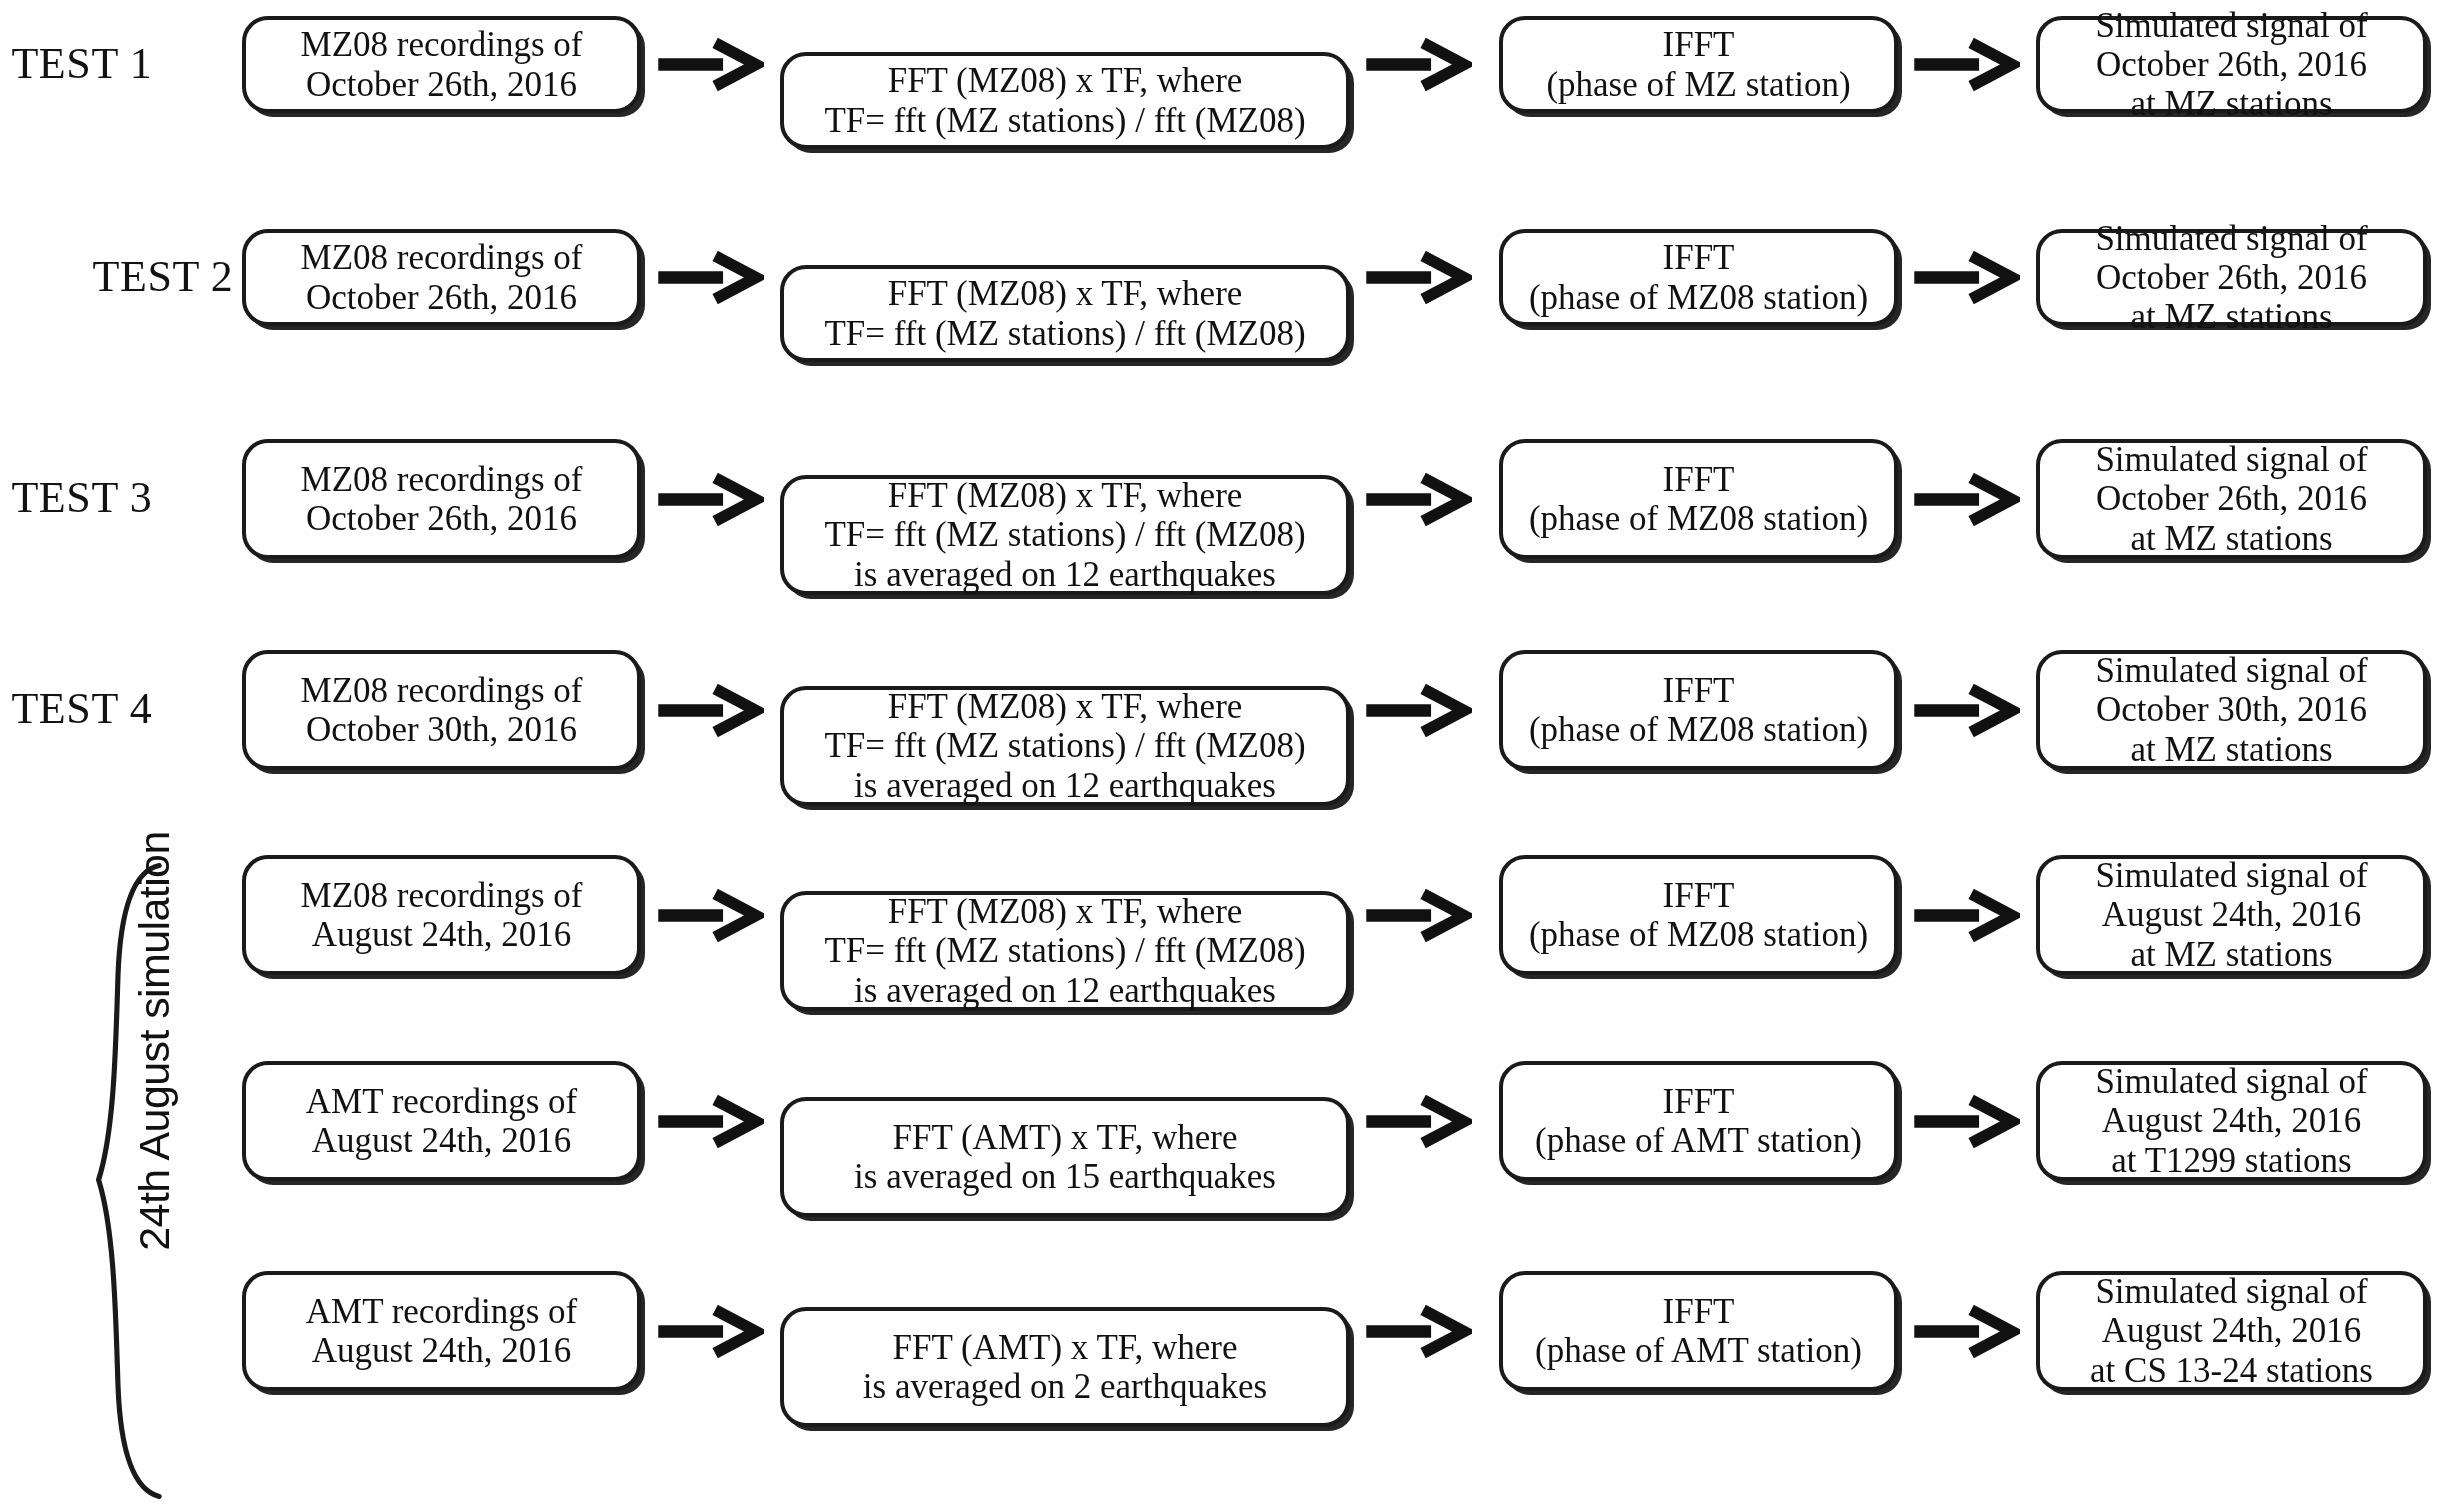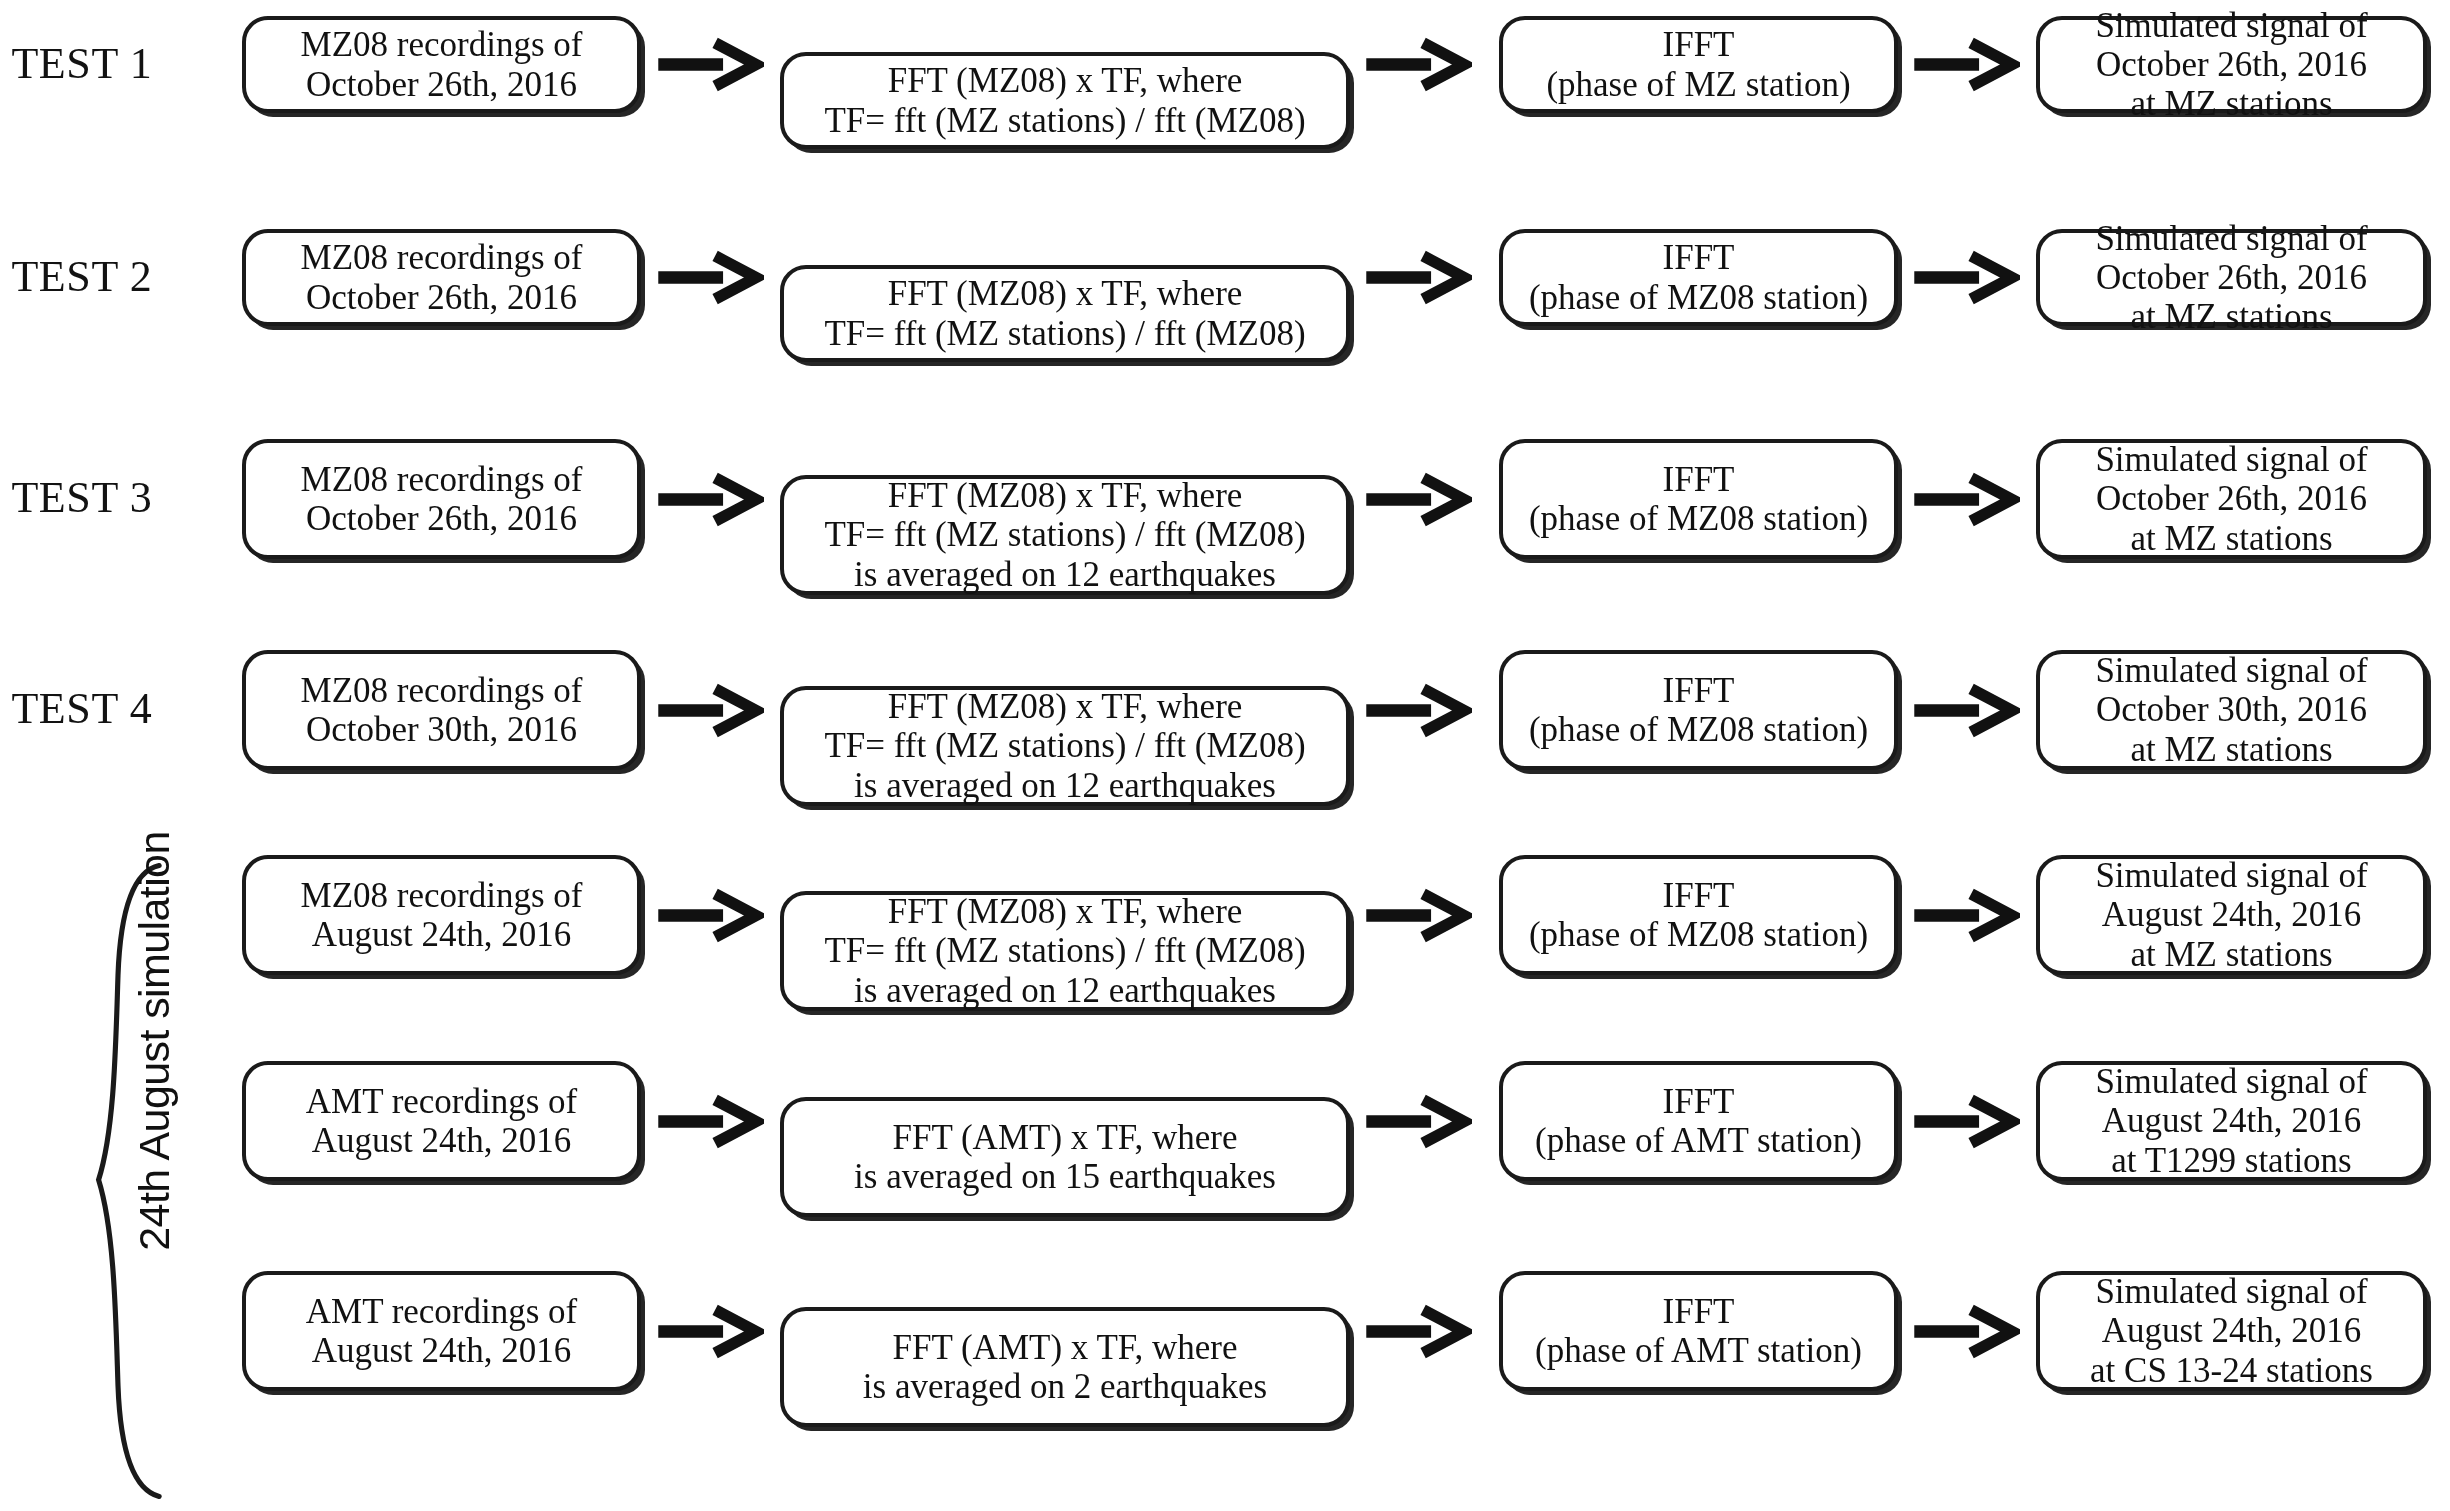--- a/index.html
+++ b/index.html
@@ -159,21 +159,21 @@
         </svg>
       </div>
       <div class="arrow a3" style="top: 21px;">
         <svg viewBox="0 0 190 96" xmlns="http://www.w3.org/2000/svg" aria-hidden="true">
           <path d="M 4 48 L 118 48" stroke="#111" stroke-width="22" stroke-linecap="butt" fill="none"></path>
           <path d="M 104 10 L 176 48 L 104 86" stroke="#111" stroke-width="20" stroke-linejoin="miter" stroke-linecap="butt" fill="none"></path>
         </svg>
       </div>
     </div>
     <div class="row" style="top: 229px; height: 97px;">
-      <div class="test-label" style="top: 26px;">TEST 2</div>
+      <div class="test-label" style="top: 26px; text-align: right;">TEST 2</div>
       <div class="node col1" style="top: 0px; height: 97px;">
         <span class="ln">MZ08 recordings of</span>
         <span class="ln">October 26th, 2016</span>
       </div>
       <div class="node col2" style="top: 0px; height: 97px;">
         <span class="ln">FFT (MZ08) x TF, where</span>
         <span class="ln">TF= fft (MZ stations) / fft (MZ08)</span>
       </div>
       <div class="node col3" style="top: 0px; height: 97px;">
         <span class="ln">IFFT</span>

